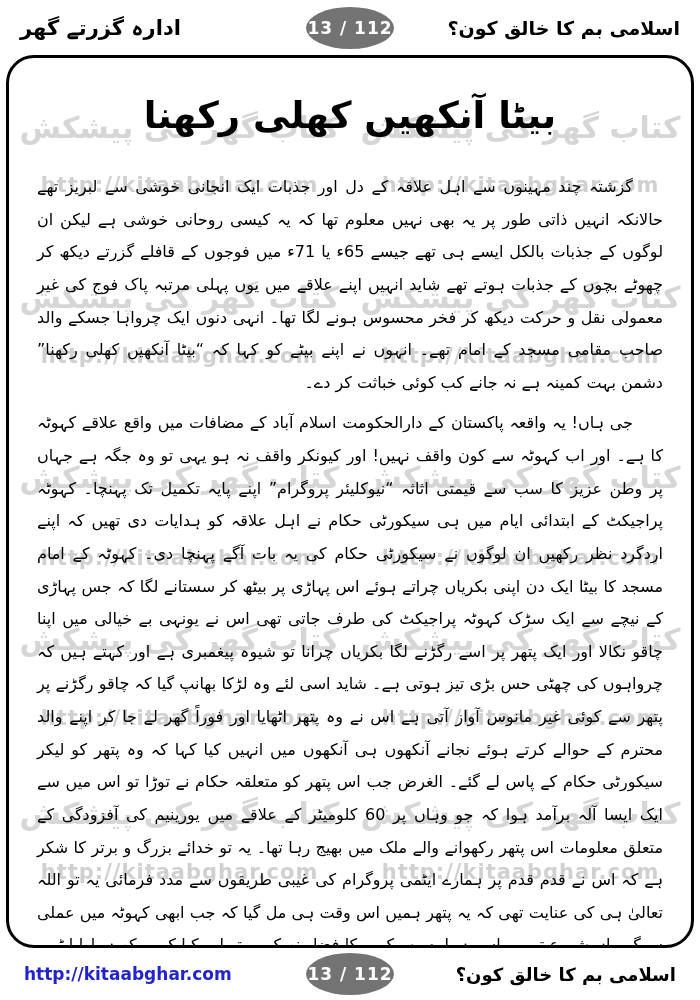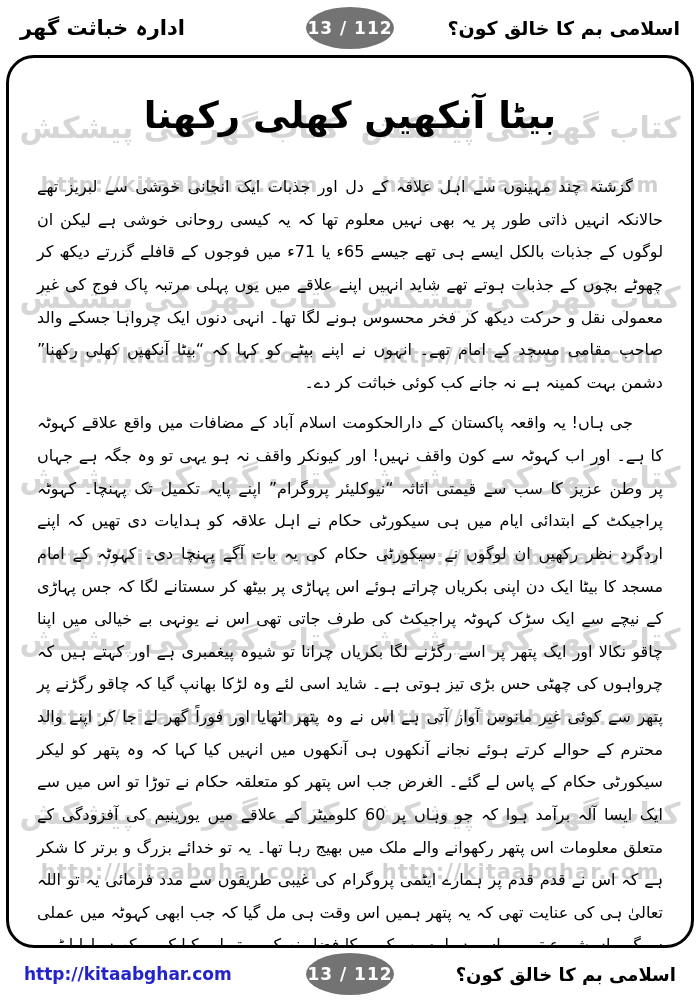--- a/index.html
+++ b/index.html
@@ -46,21 +46,21 @@
                direction:ltr; cursor:pointer; }
   .footer-title { font-size:18px; font-weight:bold; direction:rtl; }
 </style>
 </head>
 <body>
 
 <div class="screen">
 
   <div class="topbar">
     <div class="left">
-      <span class="pub-name">ادارہ خباثت گھر</span>
+      <span class="pub-name">ادارہ گزرتے گھر</span>
     </div>
     <div class="badge">13 / 112</div>
     <div class="right">
       <span class="book-title">اسلامی بم کا خالق کون؟</span>
     </div>
   </div>
 
   <div class="frame">
 
     <div class="wm wm-urdu" style="top:52px">

